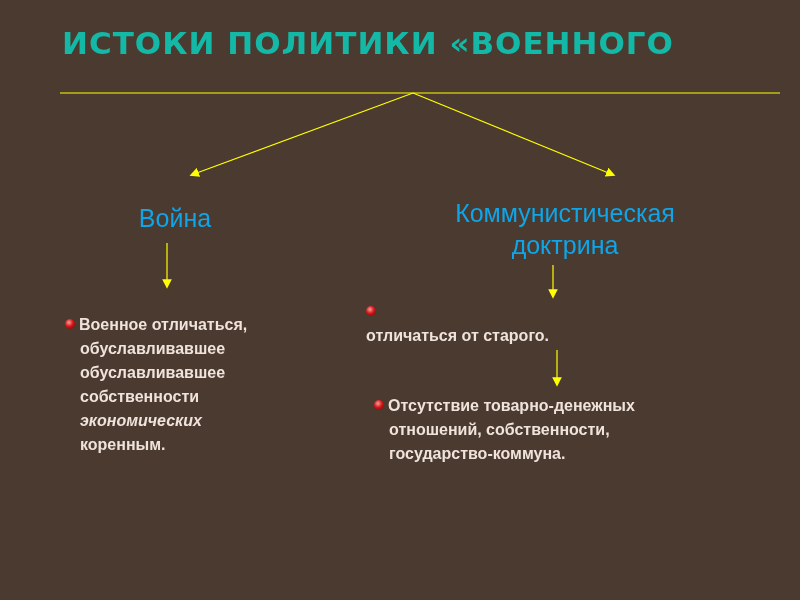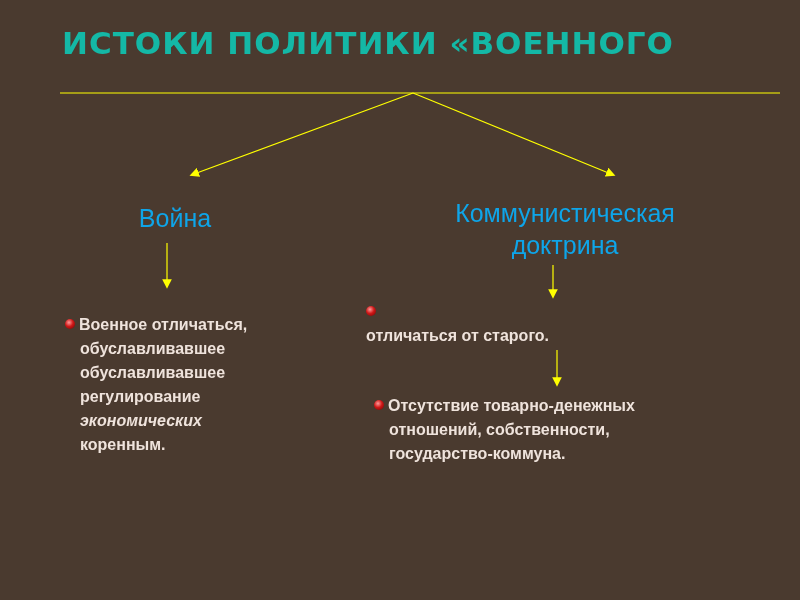--- a/index.html
+++ b/index.html
@@ -36,21 +36,21 @@
 
 <div class="head" style="left:410px;top:197px;width:310px;">
   <div>Коммунистическая</div>
   <div>доктрина</div>
 </div>
 
 <div class="item" style="left:65px;top:313px;width:240px;">
   <div><span class="bullet"></span><span>Военное отличаться,</span></div>
   <div style="padding-left:15px;">обуславливавшее</div>
   <div style="padding-left:15px;">обуславливавшее</div>
-  <div style="padding-left:15px;">регулирование</div>
+  <div style="padding-left:15px;">собственности</div>
   <div style="padding-left:15px;font-style:italic;">экономических</div>
   <div style="padding-left:15px;">коренным.</div>
 </div>
 
 <div class="item" style="left:366px;top:300px;width:434px;">
   <div><span class="bullet"></span></div>
   <div>отличаться от старого.</div>
 </div>
 
 <div class="item" style="left:374px;top:394px;width:400px;">

